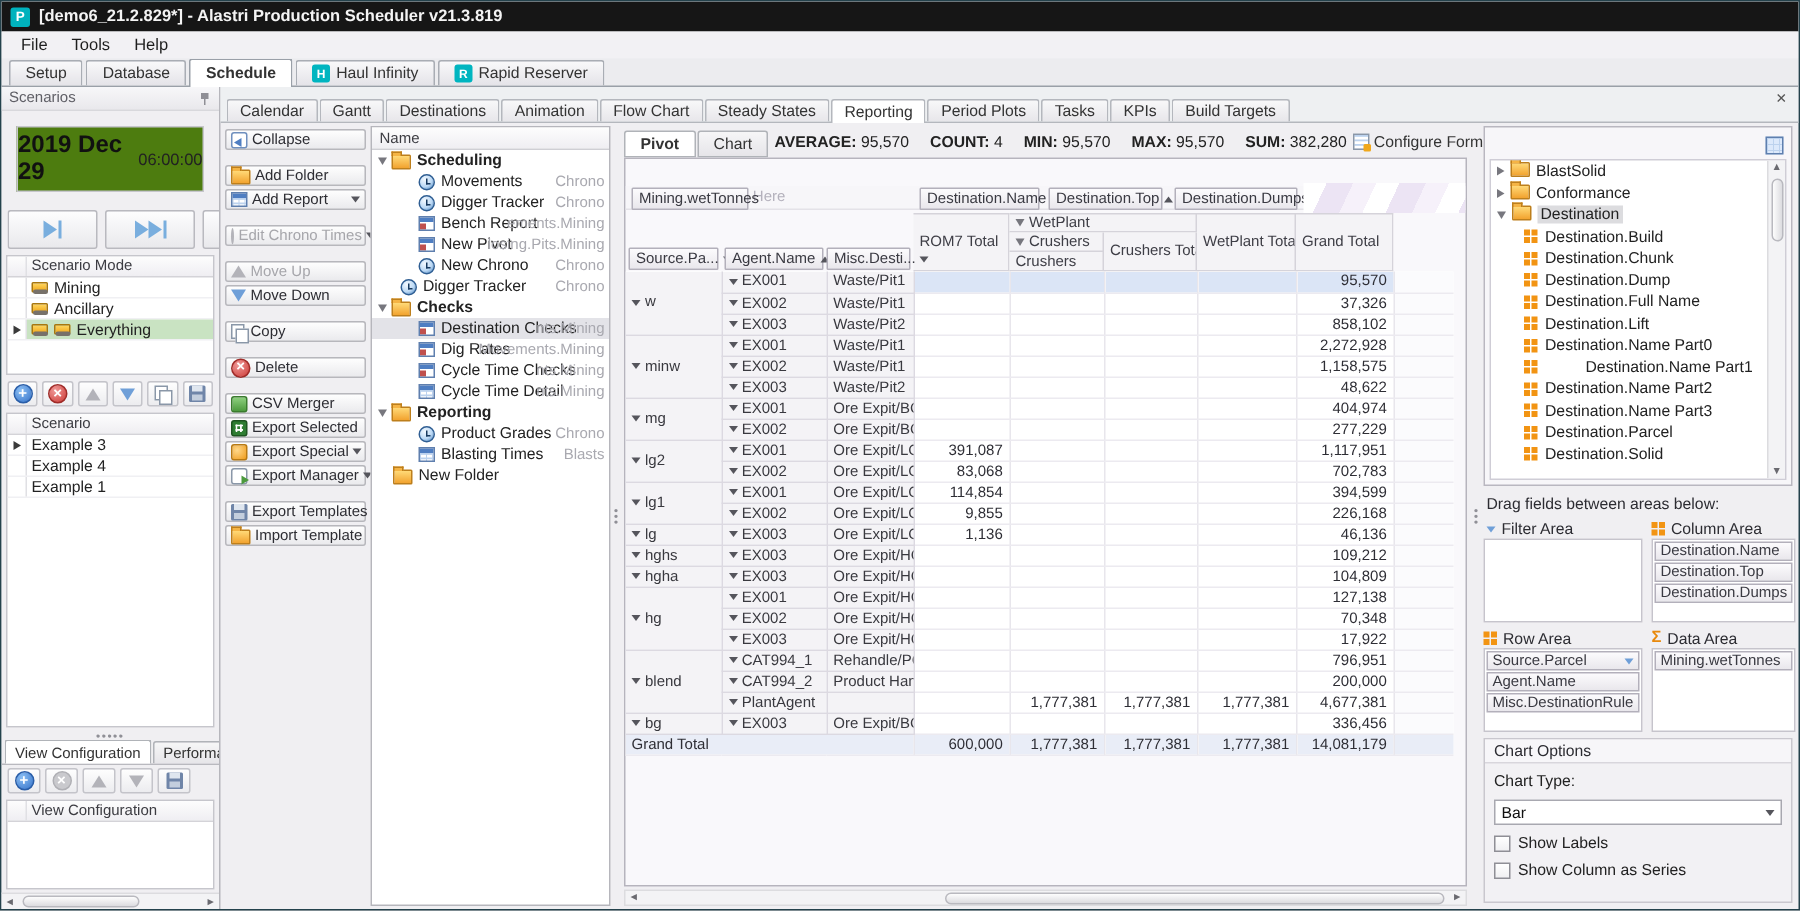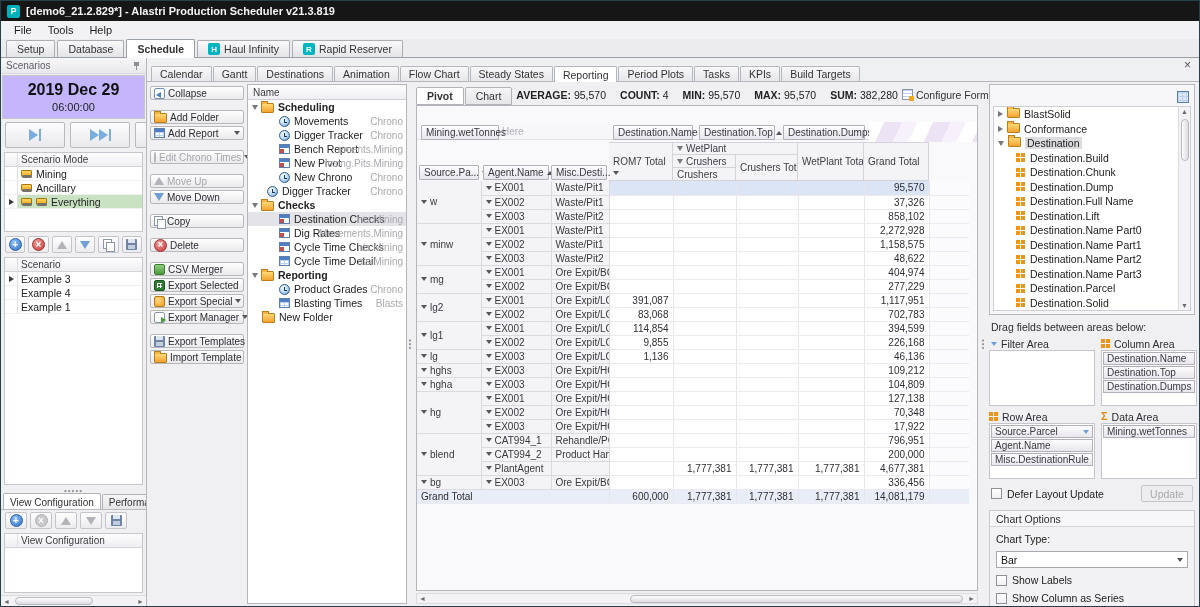--- a/index.html
+++ b/index.html
@@ -16,21 +16,21 @@
 .apptab.active{background:#fff;height:19px;margin-bottom:-1px;font-weight:bold;border-color:#9aa0a8}
 .apptab-ic{width:12px;height:12px;background:#00b5c0;border-radius:2px;color:#fff;font-size:8px;font-weight:bold;display:flex;align-items:center;justify-content:center}
 
 .content{flex:1;display:flex;min-height:0}
 
 .dock{width:146px;border-right:1px solid #b6b6bc;background:#f0eff2;display:flex;flex-direction:column;flex-shrink:0}
 .dock-header{height:16px;display:flex;align-items:center;justify-content:space-between;padding:0 5px;background:linear-gradient(#f7f7f9,#e9e8ec);border-bottom:1px solid #d8d8dc;color:#5f5f66;font-size:10px}
 .pin{width:9px;height:10px;position:relative}
 .pin::before{content:"";position:absolute;left:2px;top:1px;width:5px;height:4px;background:#8f8f96}
 .pin::after{content:"";position:absolute;left:4px;top:5px;width:1px;height:4px;background:#8f8f96}
-.datebox{margin:1px;height:44px;background:#c4b5fd;border:1px solid #c6c6cc;display:flex;flex-direction:column;align-items:center;justify-content:center}
+.datebox{margin:10px;height:44px;background:#4d7c0f;border:1px solid #c6c6cc;display:flex;flex-direction:row;align-items:center;justify-content:center}
 .date-big{font-size:16px;font-weight:bold;color:#111}
 .time{font-size:11px;color:#222;margin-top:2px}
 .playrow{display:flex;gap:5px;margin:2px 0 2px 4px;overflow:hidden}
 .playbtn{flex-shrink:0;width:60px;height:26px;background:linear-gradient(#fdfdfe,#e9e9ec);border:1px solid #b9b9bf;border-radius:2px;display:flex;align-items:center;justify-content:center;gap:1px}
 .tri{width:0;height:0;border-top:6px solid transparent;border-bottom:6px solid transparent;border-left:9px solid #79aede}
 .pbar{width:2px;height:12px;background:#79aede;margin-left:1px}
 .grid{margin:2px 3px;background:#fff;border:1px solid #c6c6cc;display:flex;flex-direction:column;overflow:hidden}
 .grid-h{height:14px;background:linear-gradient(#fdfdfd,#efeef2);border-bottom:1px solid #d4d3d8;font-size:10px;color:#3c3c42;display:flex;align-items:center}
 .g-gutter{width:13px;flex-shrink:0;border-right:1px solid #e0e0e4;height:100%;display:flex;align-items:center;justify-content:center}
 .g-row{height:14px;display:flex;align-items:center;font-size:10.5px;color:#222;border-bottom:1px solid #f0f0f3}
@@ -1052,21 +1052,21 @@
                     <span class="fl-label">Destination.Full Name</span>
                   </div>
                   <div class="f-row" style="padding-left: 22px;">
                     <span class="ic ic-field4" style="margin-right: 5px;"></span>
                     <span class="fl-label">Destination.Lift</span>
                   </div>
                   <div class="f-row" style="padding-left: 22px;">
                     <span class="ic ic-field4" style="margin-right: 5px;"></span>
                     <span class="fl-label">Destination.Name Part0</span>
                   </div>
-                  <div class="f-row" style="padding-left: 22px;">
+                  <div class="f-row" style="padding-left: 22px; gap: 27px;">
                     <span class="ic ic-field4" style="margin-right: 5px;"></span>
                     <span class="fl-label">Destination.Name Part1</span>
                   </div>
                   <div class="f-row" style="padding-left: 22px;">
                     <span class="ic ic-field4" style="margin-right: 5px;"></span>
                     <span class="fl-label">Destination.Name Part2</span>
                   </div>
                   <div class="f-row" style="padding-left: 22px;">
                     <span class="ic ic-field4" style="margin-right: 5px;"></span>
                     <span class="fl-label">Destination.Name Part3</span>
@@ -1136,27 +1136,20 @@
                   <span class="sigma">Σ</span>
                   <span>Data Area</span>
                 </div>
                 <div class="area-box">
                   <div class="abtn">
                     <span>Mining.wetTonnes</span>
                   </div>
                 </div>
               </div>
             </div>
-          <div class="defer-row">
-            <span class="cbrow">
-              <span class="cb"></span>
-              <span>Defer Layout Update</span>
-            </span>
-            <span class="btn-dis">Update</span>
-          </div>
           <div class="chartopts">
             <div class="co-head">Chart Options</div>
             <div class="co-body">
               <div class="co-label">Chart Type:</div>
               <div class="selectbox">
                 <span>Bar</span>
                 <span class="sort down"></span>
               </div>
               <div id="chartChecks" style="display:flex;flex-direction:column;gap:6px">
                   <div class="cbrow">

